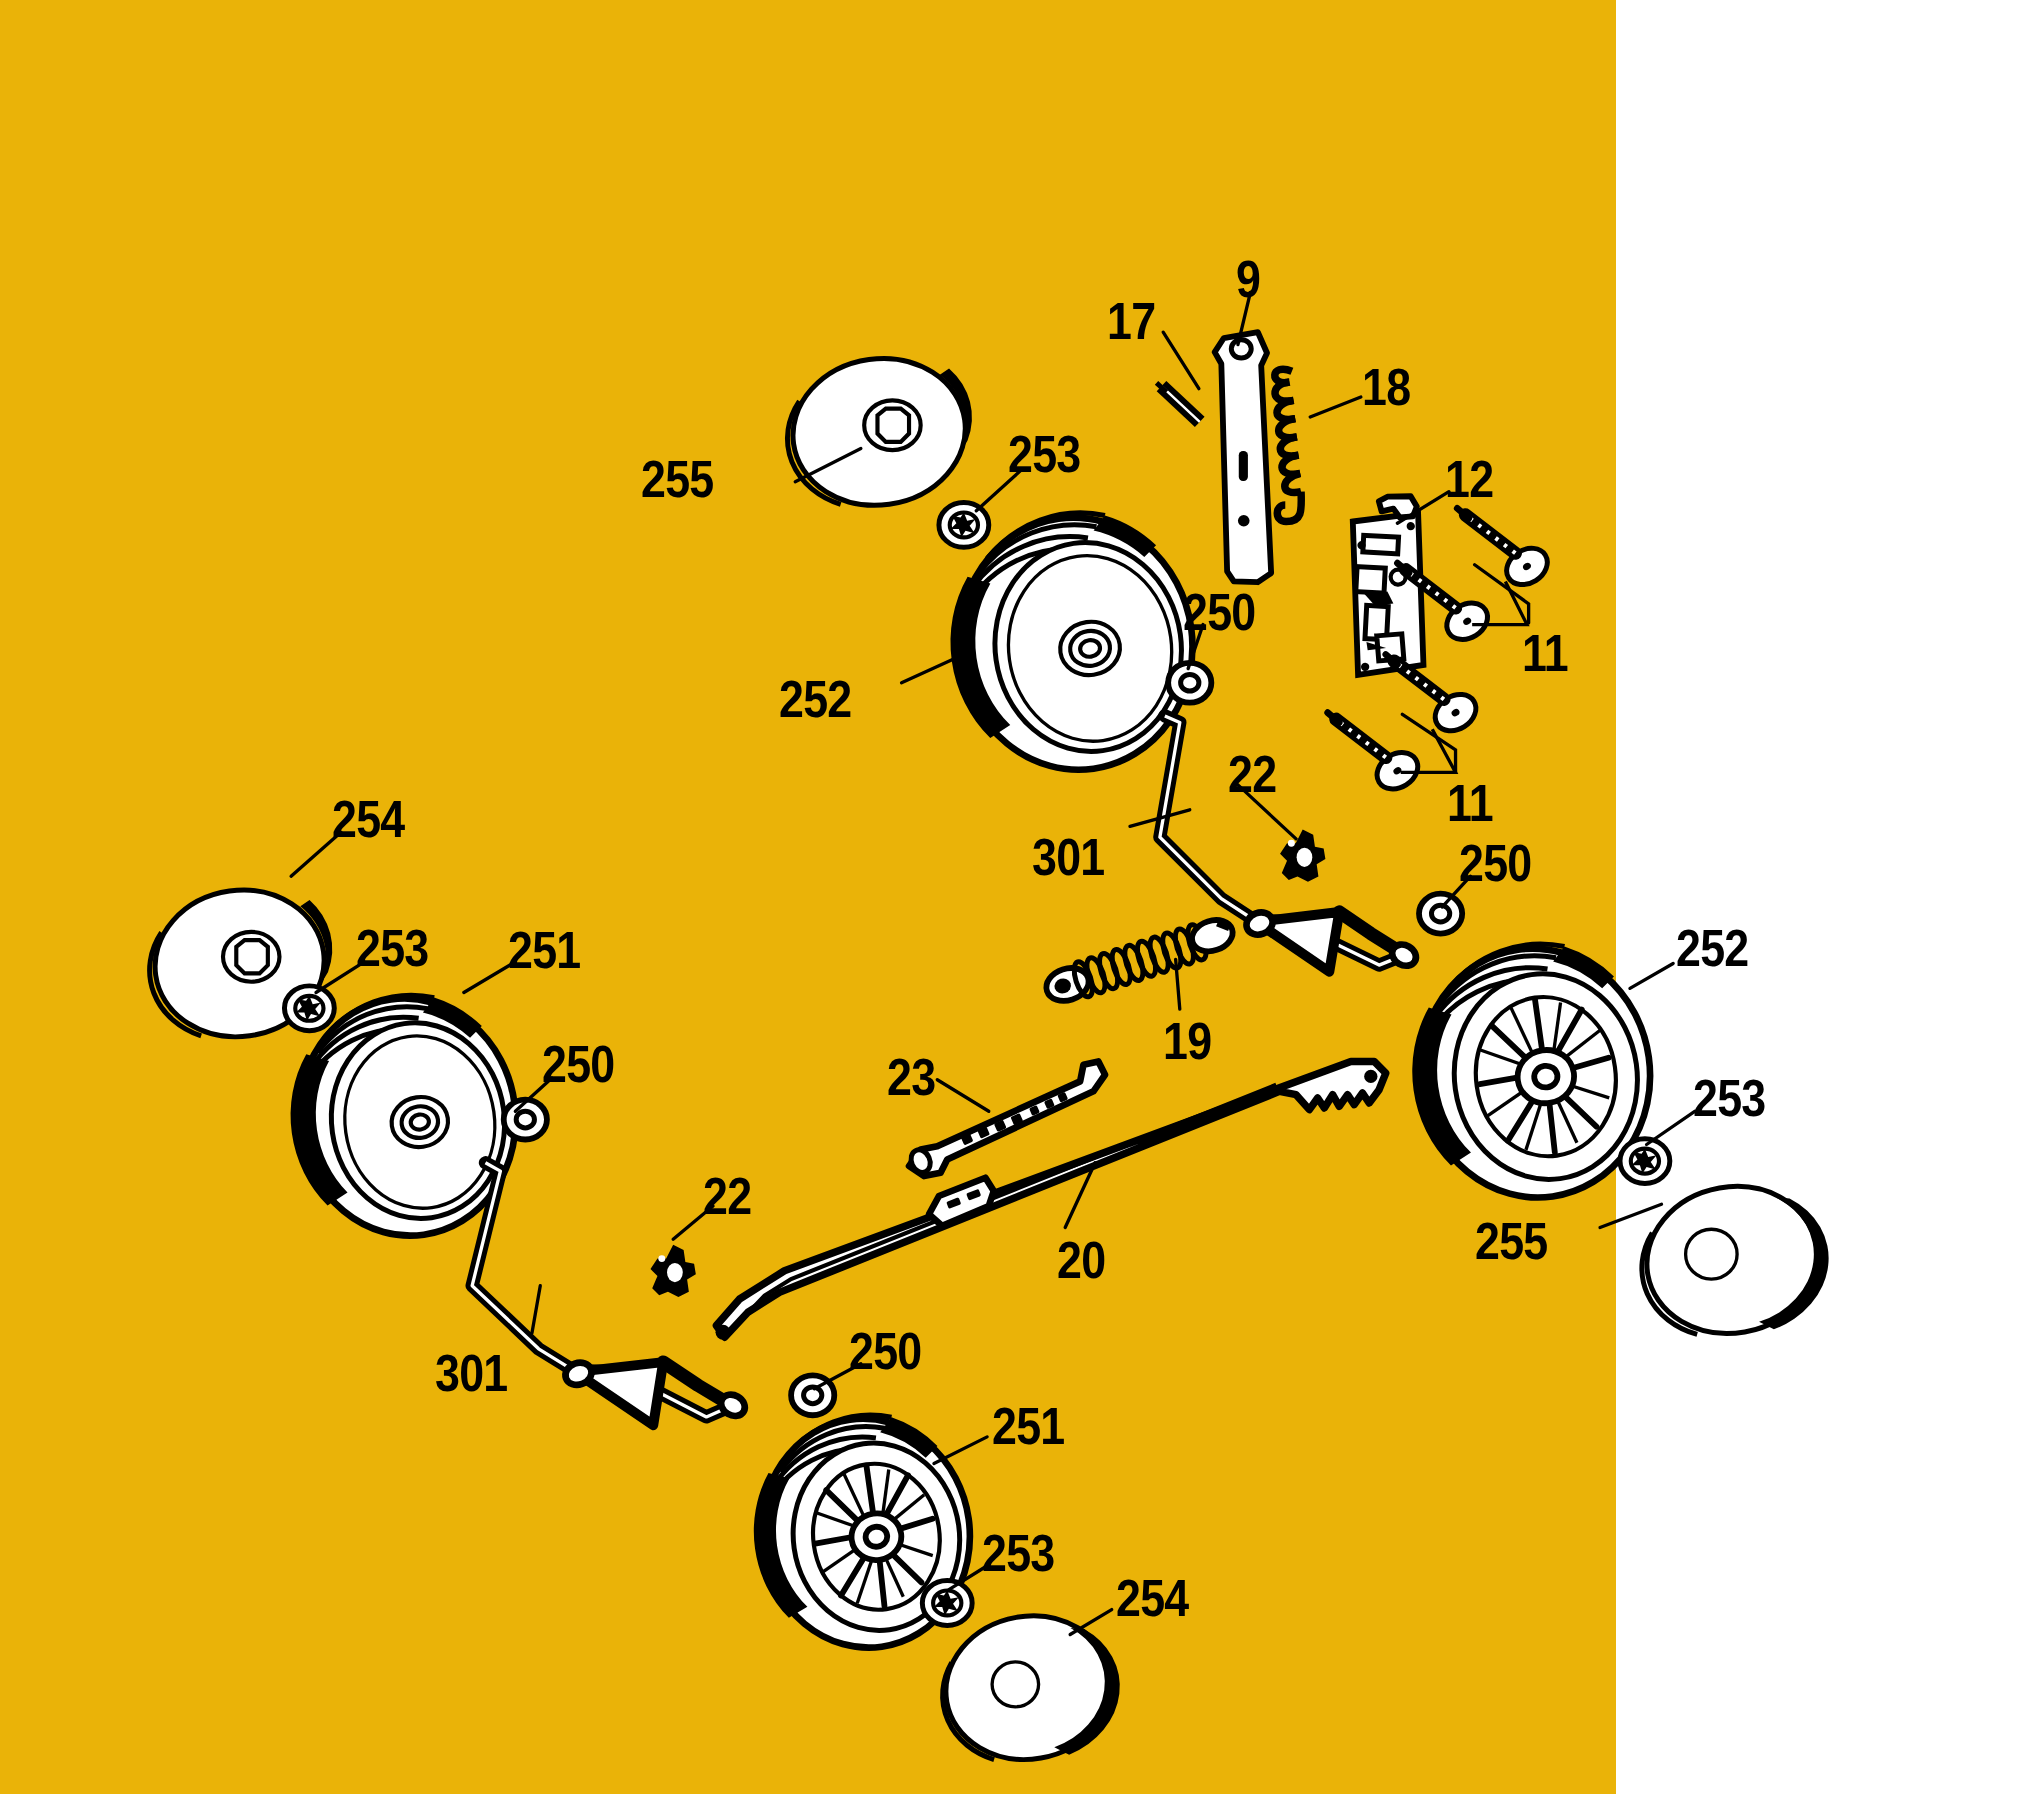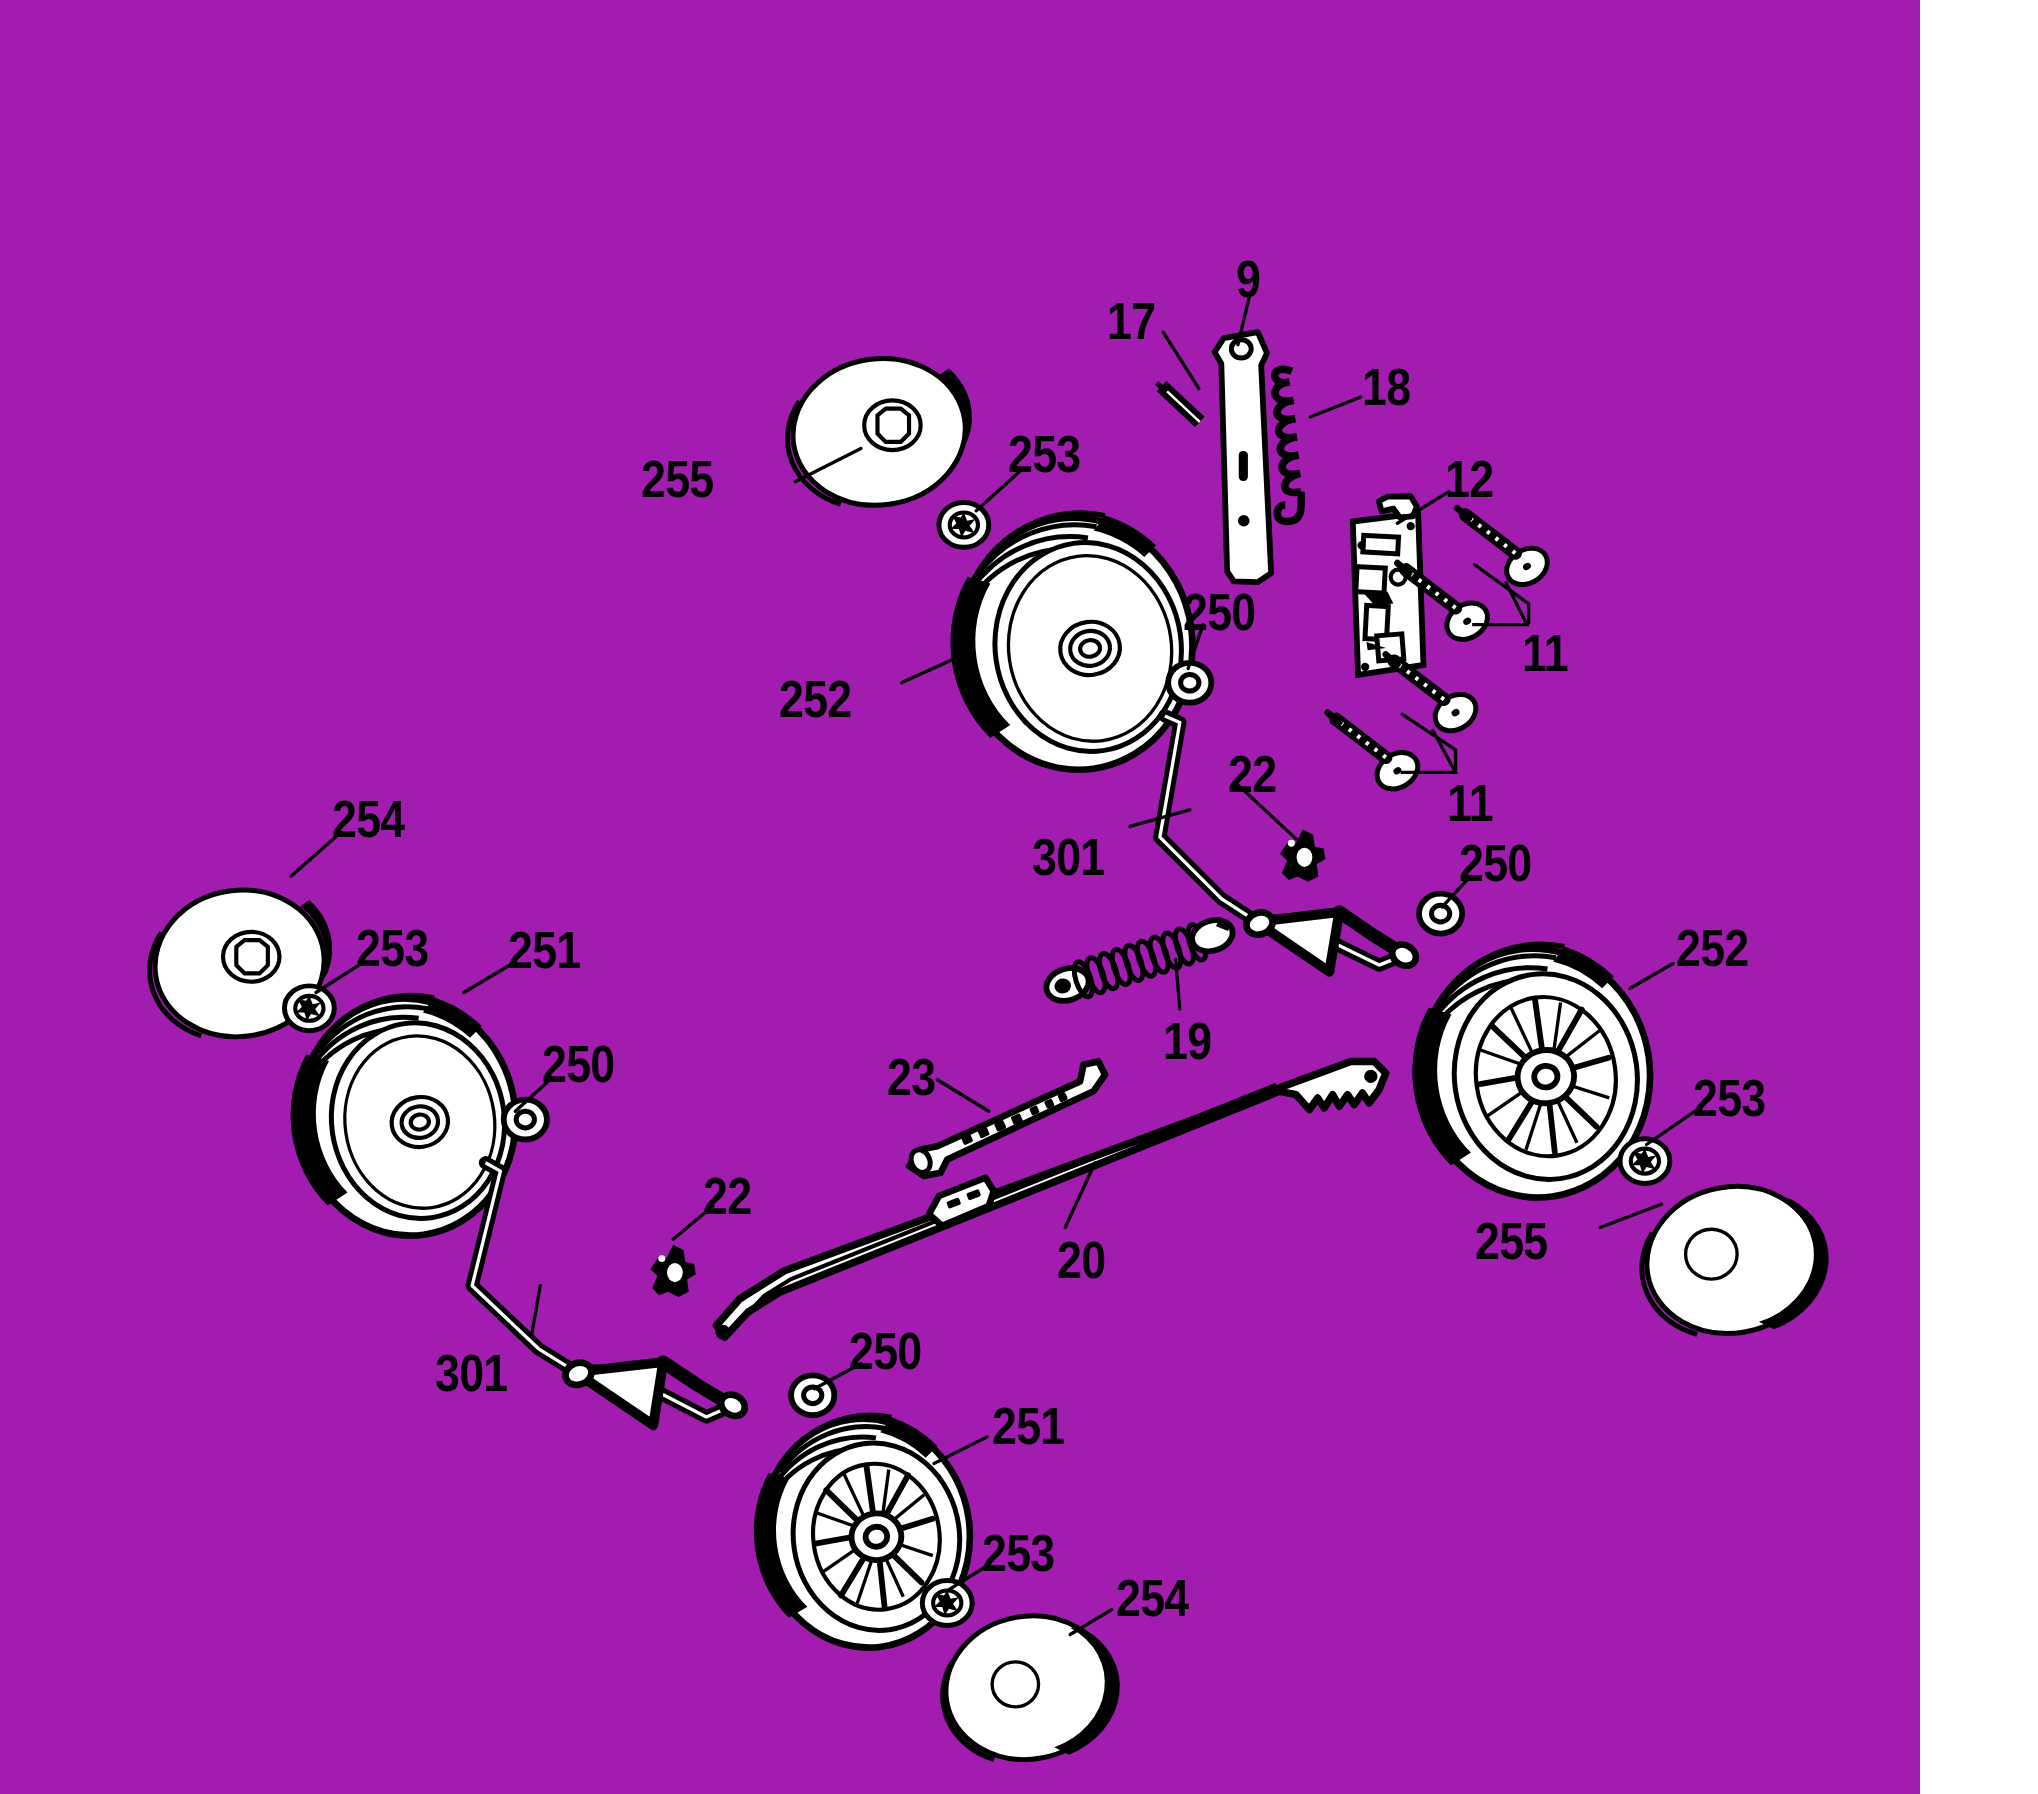--- a/index.html
+++ b/index.html
@@ -1,18 +1,18 @@
 <!DOCTYPE html>
 <html style="font-size:13.3px"><head>
 <meta charset="utf-8">
 <style>
   html,body{margin:0;padding:0;background:#ffffff;}
   body{width:2039px;height:1794px;overflow:hidden;
        font-family:"Liberation Sans", sans-serif;}
-  #sheet{position:relative;width:1920px;height:1794px;background:#a21caf;}
+  #sheet{position:relative;width:1616px;height:1794px;background:#eab308;}
   svg#diagram{position:absolute;left:0;top:0;width:2039px;height:1794px;display:block;}
   .callout{
     position:absolute;
     font-family:"Liberation Sans","DejaVu Sans",sans-serif;
     font-weight:bold;
     font-size:52px;
     line-height:1;
     color:#000;
     letter-spacing:-0.8px;
     transform:scaleX(0.86);

